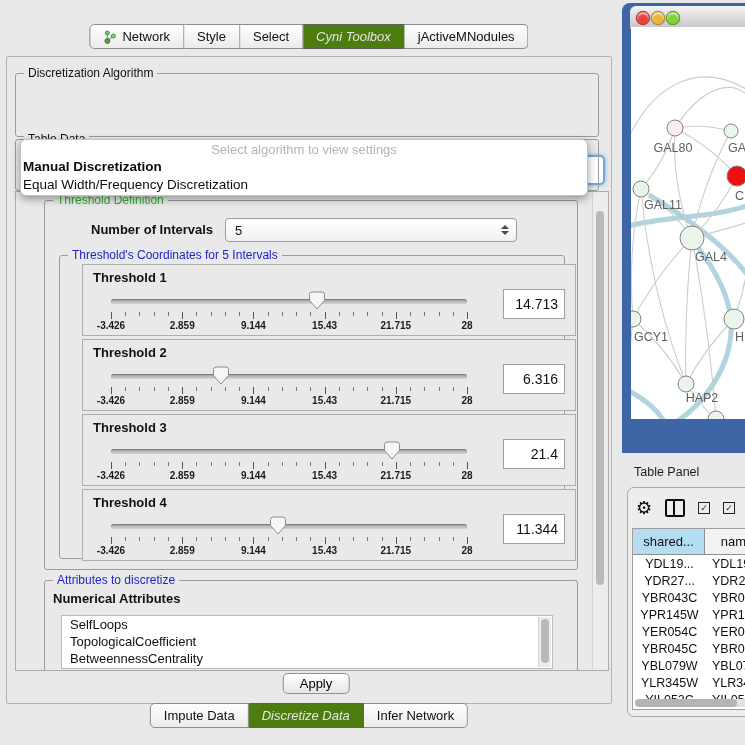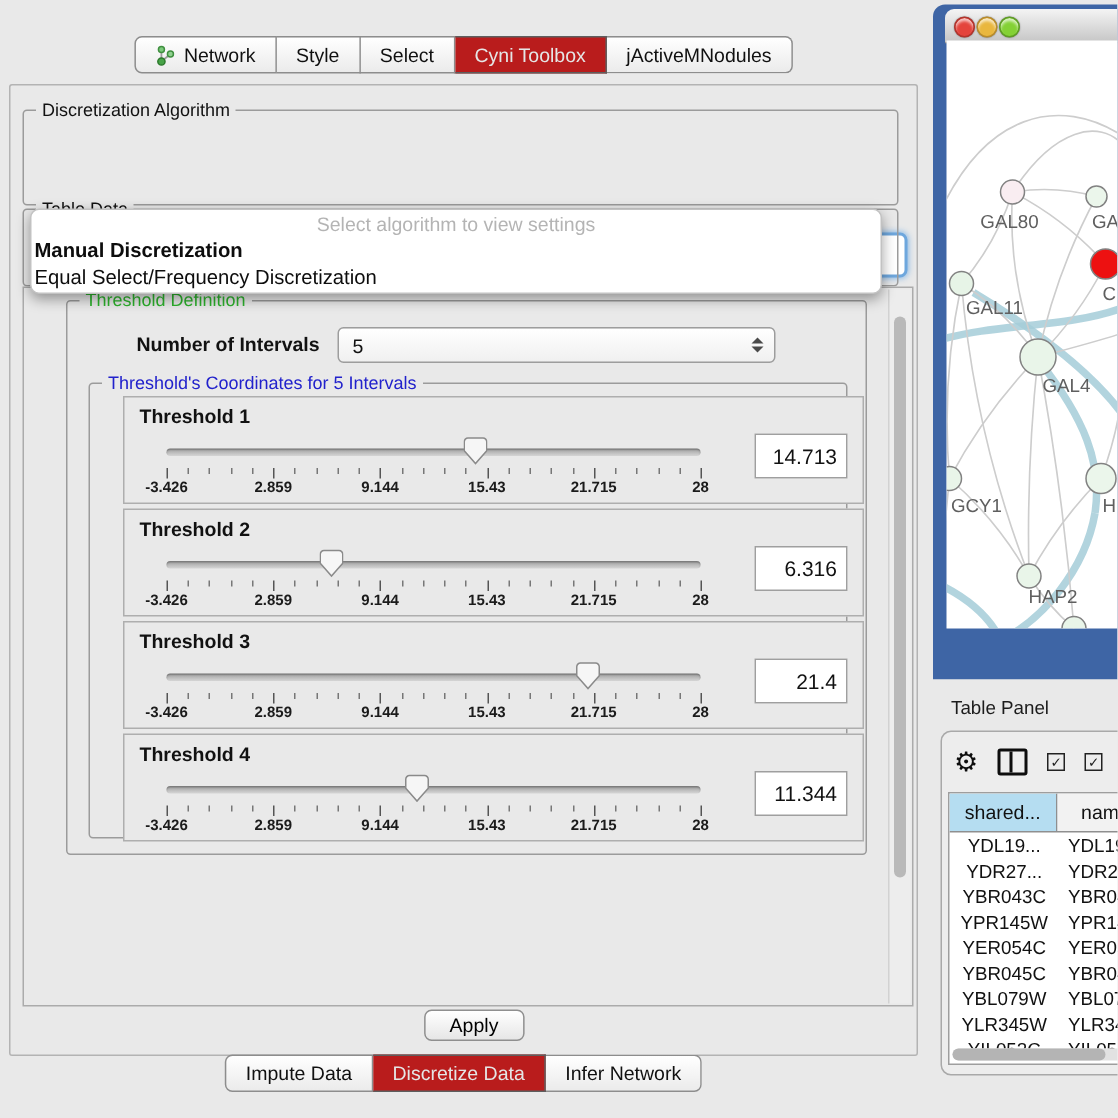--- a/index.html
+++ b/index.html
@@ -13,21 +13,21 @@
   .win-close{position:absolute;left:592px;top:2px;font-size:13px;font-weight:bold;color:#1a1a1a;}
   
   .tabbar{position:absolute;display:flex;}
   #top-tabbar{left:309px;top:24px;transform:translateX(-50%);}
   #bottom-tabbar{left:309px;top:703px;transform:translateX(-50%);}
   .tab{display:flex;align-items:center;gap:5px;padding:3px 13px;height:17px;
        background:linear-gradient(#ffffff,#ebebeb);border:1px solid #8d8d8d;border-left:none;
        font-size:13px;color:#101010;white-space:nowrap;cursor:default;}
   .tab:first-child{border-left:1px solid #8d8d8d;border-radius:5px 0 0 5px;}
   .tab:last-child{border-radius:0 5px 5px 0;}
-  .tab.selected{background:#b91c1c;color:#e5e5e5;border-color:#5e5e5e;}
+  .tab.selected{background:#4d7c0f;color:#e5e5e5;border-color:#5e5e5e;font-style:italic;}
   .tab-icon{width:14px;height:14px;}
   
   #cp-frame{position:absolute;left:6px;top:56px;width:604px;height:646px;
             border:1px solid #b3b3b3;border-radius:2px;background:#e9e9e9;}
   
   .group{position:absolute;border:1px solid #9b9b9b;border-radius:3px;}
   .gtitle{position:absolute;top:-8px;left:8px;background:#e9e9e9;padding:0 4px;font-size:12px;white-space:nowrap;}
   .gtitle.green{color:#2db22d;}
   .gtitle.blue{color:#2222cc;}
   
@@ -137,21 +137,21 @@
   <div id="cp-frame">
 
     <div class="group" style="left:8px;top:16px;width:582px;height:62px;">
       <span class="gtitle">Discretization Algorithm</span>
     </div>
     <div id="algo-combo-peek"></div>
     <div id="algo-popup">
       <div class="prompt">Select algorithm to view settings</div>
       <div id="algo-options">
           <div class="opt bold">Manual Discretization</div>
-          <div class="opt">Equal Select/Frequency Discretization</div>
+          <div class="opt">Equal Width/Frequency Discretization</div>
         </div>
     </div>
 
     <div class="group" style="left:8px;top:82px;width:582px;height:50px;">
       <span class="gtitle">Table Data</span>
       <div class="combo" style="left:10px;top:14px;width:562px;">
         <span>galFiltered.sif default node</span>
         <span class="spin">
             <i class="up"></i>
             <i class="dn"></i>
@@ -346,20 +346,34 @@
                   <span class="axis-label" style="left: 60%;">15.43</span>
                   <span class="axis-label" style="left: 80%;">21.715</span>
                   <span class="axis-label" style="left: 100%;">28</span>
                 </div>
     <div class="value-box">11.344</div>
   </div>
             </div>
         </div>
       </div>
 
+      <div class="group" style="left:28px;top:388px;width:532px;height:96px;">
+        <span class="gtitle blue">Attributes to discretize</span>
+        <span style="position:absolute;left:8px;top:10px;font-size:13px;font-weight:bold;">Numerical Attributes</span>
+        <div id="attr-list">
+          <div id="attr-items">
+              <div class="attr-item">SelfLoops</div>
+              <div class="attr-item">TopologicalCoefficient</div>
+              <div class="attr-item">BetweennessCentrality</div>
+            </div>
+          <div class="vscroll" style="width:12px;">
+            <div class="thumb-v" style="top:2px;height:44px;left:2px;"></div>
+          </div>
+        </div>
+      </div>
 
       <div class="vscroll">
         <div class="thumb-v" style="top:18px;height:374px;"></div>
       </div>
     </div>
 
     <button id="apply-btn">Apply</button>
   </div>
 
   <div id="bottom-tabbar" class="tabbar">

